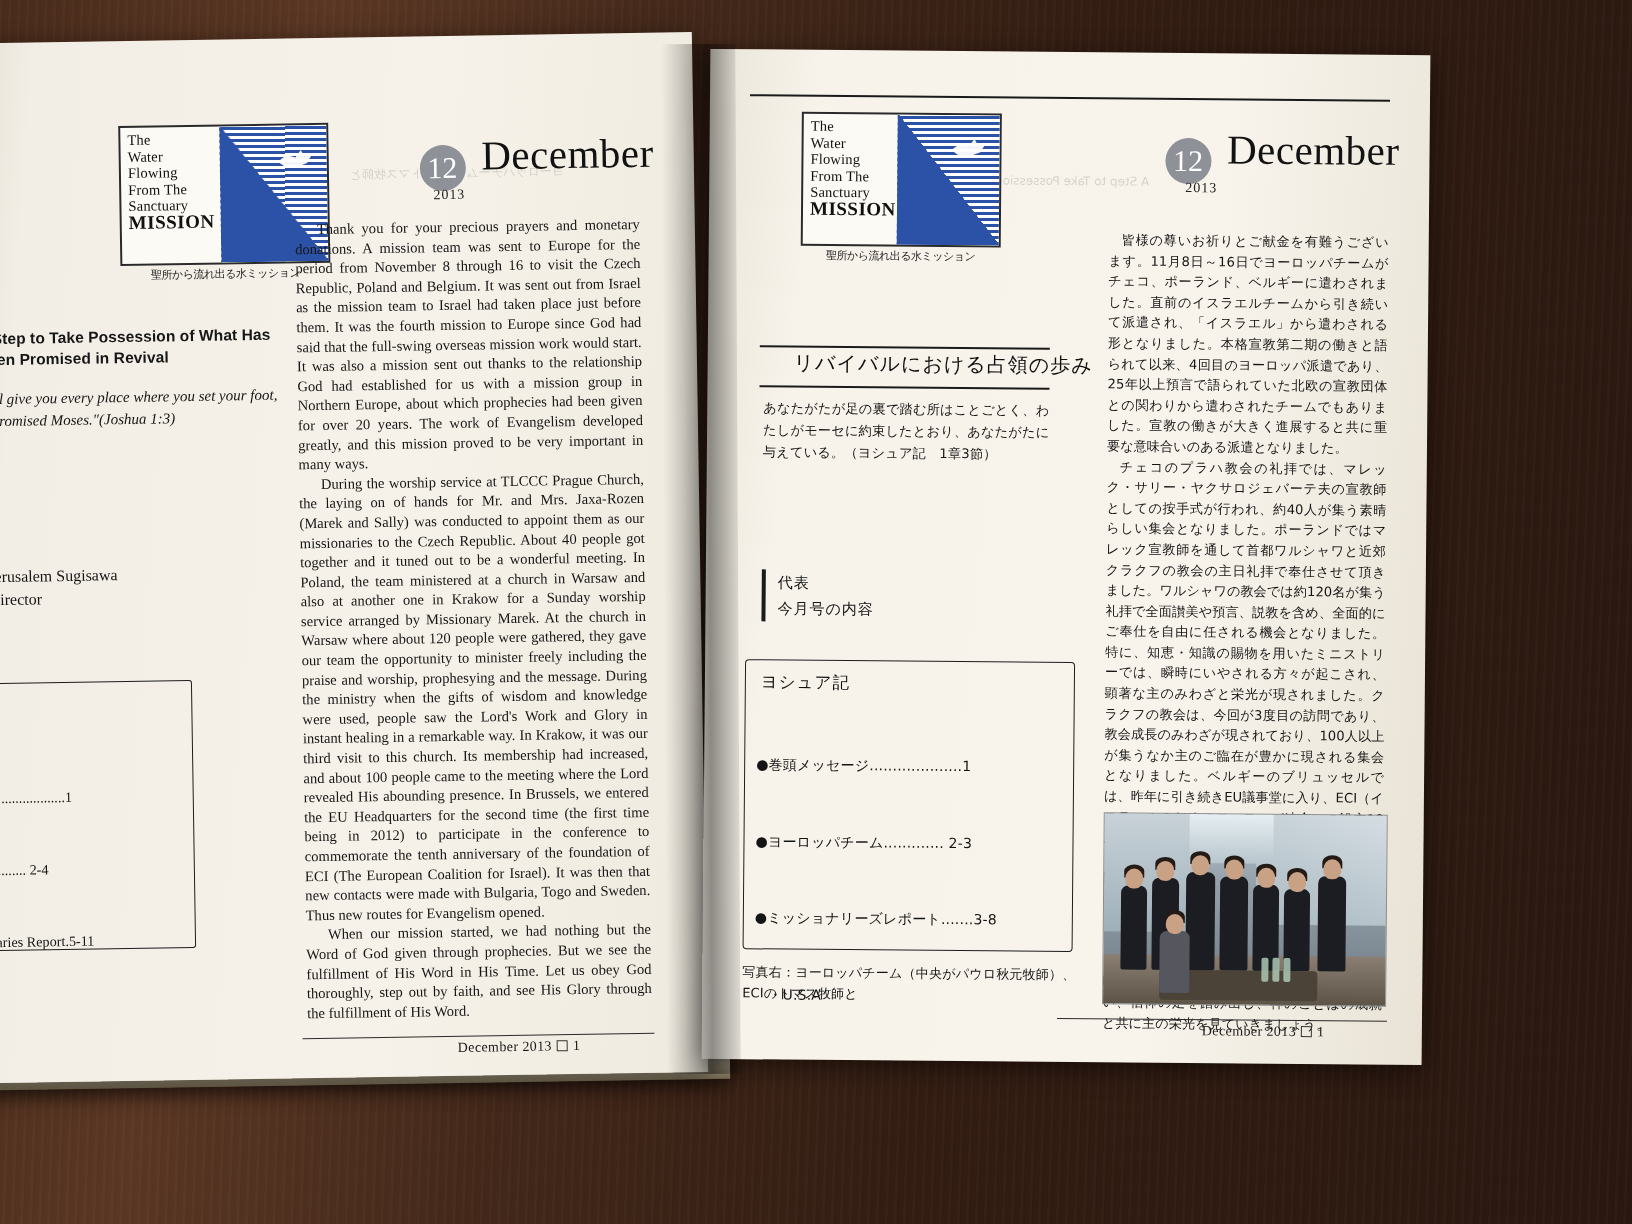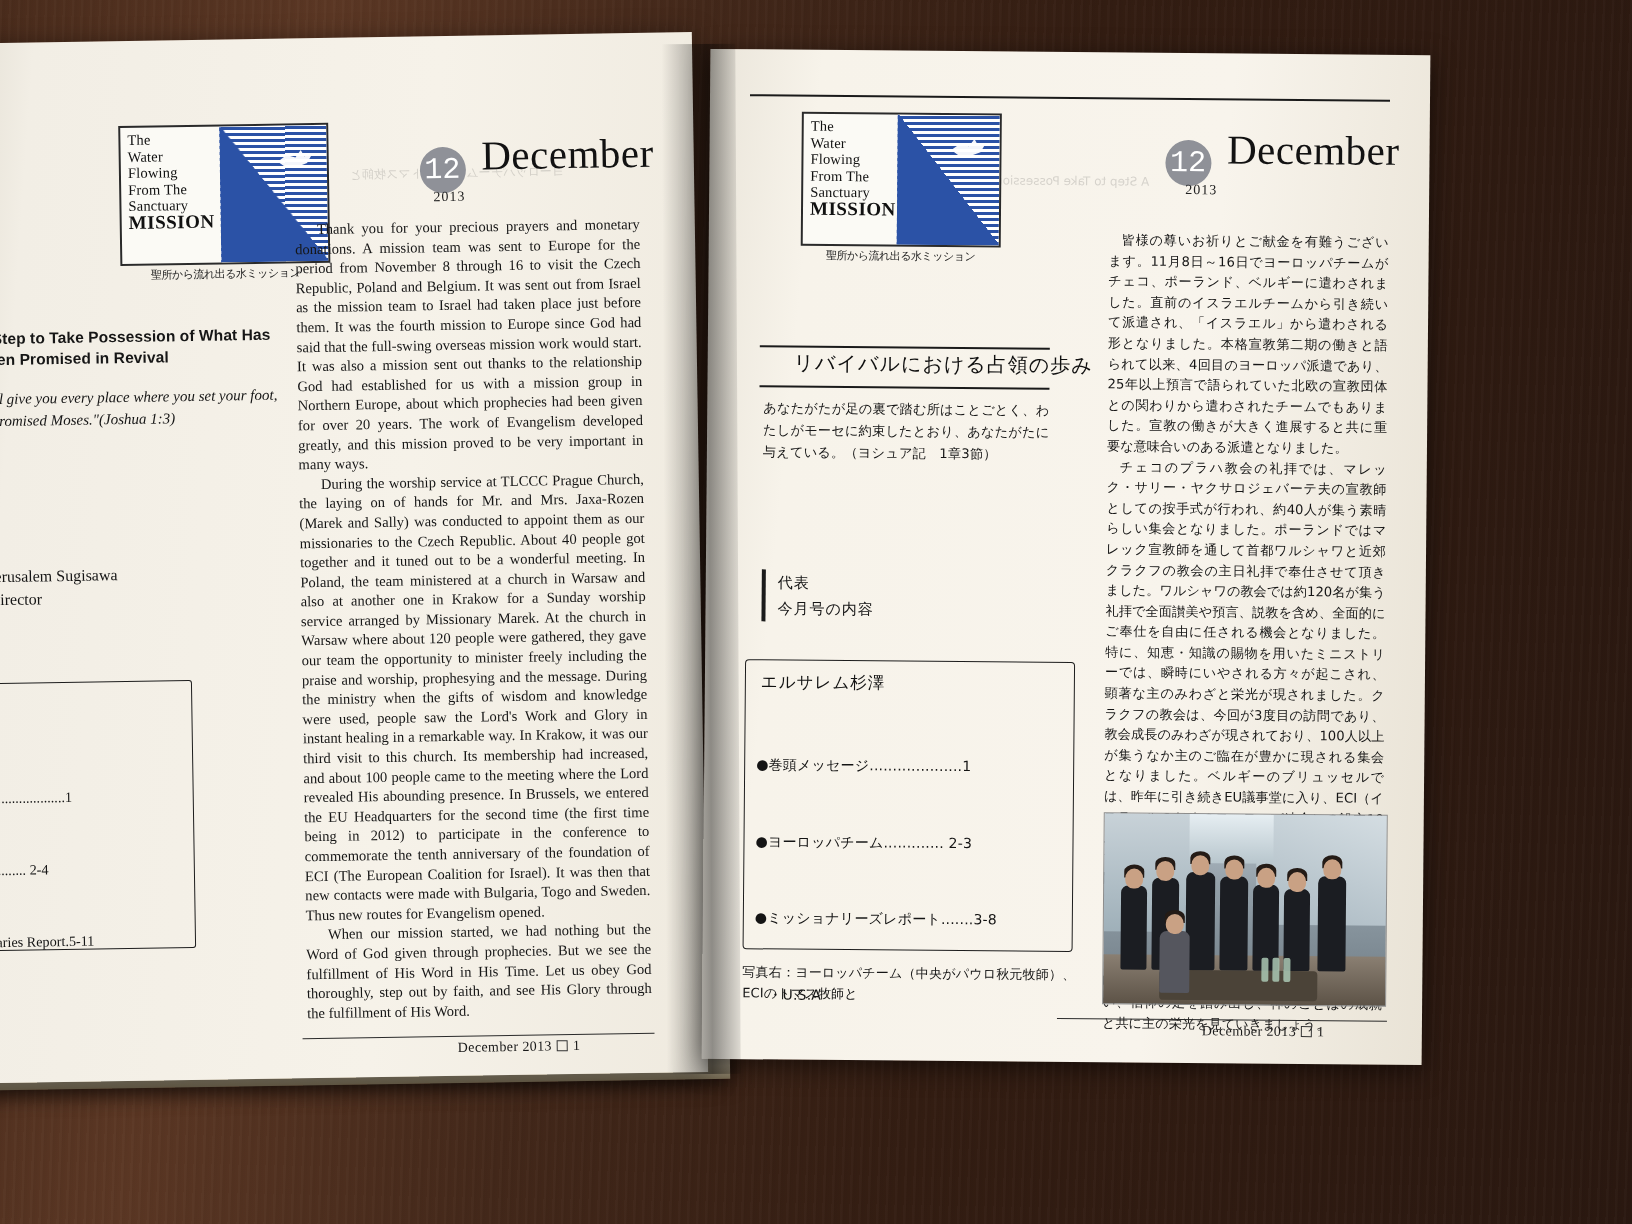--- a/index.html
+++ b/index.html
@@ -93,21 +93,21 @@
     font-family:"DejaVu Sans", sans-serif;
     margin-top:2px;text-align:center;
   }
 
   
   .month-wrap{position:absolute;text-align:right;}
   .month-circle{
     display:inline-block;width:46px;height:46px;border-radius:50%;
     background:#8f9198;color:#fff;
     font-size:30px;line-height:46px;text-align:center;
-    font-family:Liberation Mono, monospace;
+    font-family:Liberation Serif, serif;
     vertical-align:-8px;margin-right:12px;
   }
   .month-name{
     display:inline-block;font-size:41px;color:#121212;letter-spacing:0.5px;
   }
   .month-year{font-size:14px;color:#222;letter-spacing:1px;text-align:center;margin-top:-4px;}
 
   .rule{background:#1a1a1a;height:2px;position:absolute;}
 
   
@@ -305,21 +305,21 @@
       <div class="rule" style="left:52px;top:336px;width:290px;height:1.5px;"></div>
 
       <div class="jp jp-verse" style="left:56px;top:348px;width:290px;">あなたがたが足の裏で踏む所はことごとく、わたしがモーセに約束したとおり、あなたがたに与えている。（ヨシュア記　1章3節）</div>
 
       <div class="jp jp-sig" style="left:56px;top:520px;">
         <div>代表</div>
         <div>今月号の内容</div>
       </div>
 
       <div class="jp-toc-box" style="left:40px;top:610px;width:330px;height:290px;"></div>
-      <div class="jp jp-toc-title" style="left:56px;top:622px;">エルサレム杉澤</div>
+      <div class="jp jp-toc-title" style="left:56px;top:622px;">ヨシュア記</div>
       <div class="jp jp-toc-list" style="left:52px;top:652px;width:310px;">
         <div>●巻頭メッセージ....................1</div>
         <div>●ヨーロッパチーム............. 2-3</div>
         <div>●ミッショナリーズレポート.......3-8</div>
         <div>　・U.S.A</div>
         <div>　・ブラジル</div>
         
         
         
         

